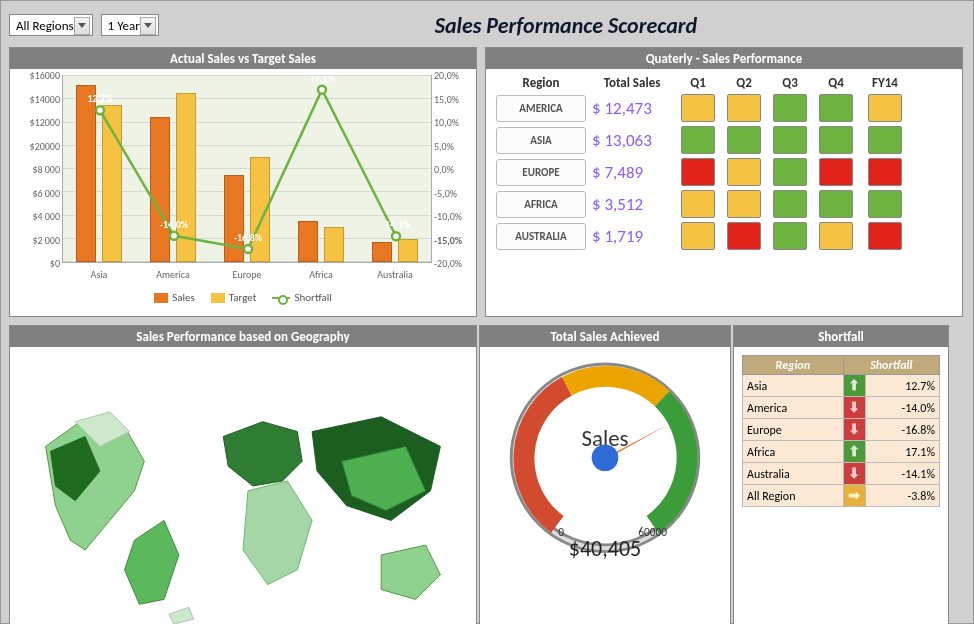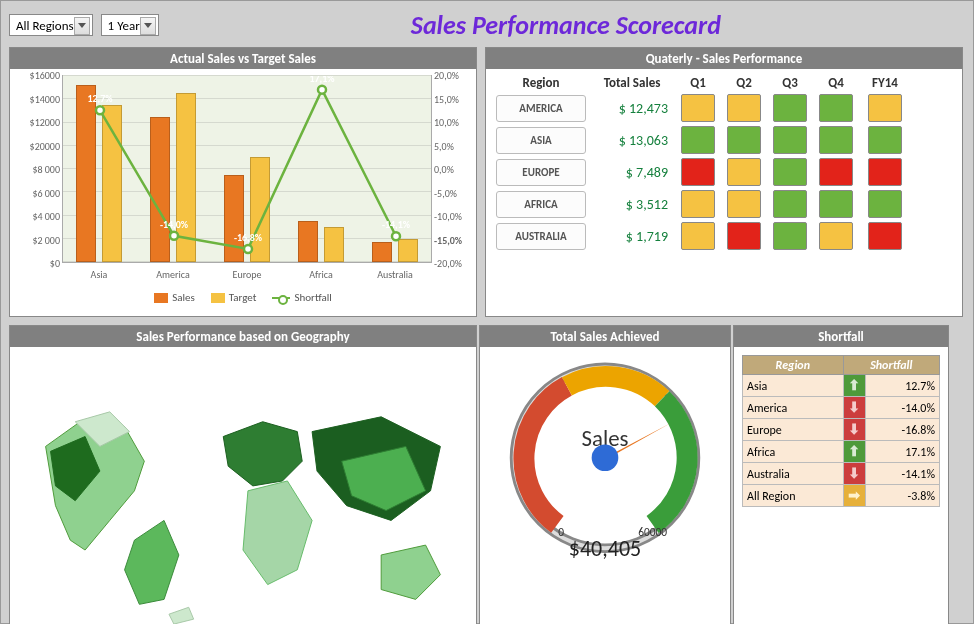--- a/index.html
+++ b/index.html
@@ -52,24 +52,24 @@
     top: 8px;
     width: 0; height: 0;
     border-left: 4px solid transparent;
     border-right: 4px solid transparent;
     border-top: 5px solid #555;
     z-index: 2;
   }
   .main-title {
     flex: 1;
     text-align: center;
-    font-size: 26px;
+    font-size: 22px;
     font-weight: bold;
     font-style: italic;
-    color: #6d28d9;
+    color: #0f172a;
   }
   .grid {
     display: grid;
     grid-template-columns: 468px 478px;
     grid-template-rows: 270px 298px;
     gap: 8px;
     margin-top: 6px;
   }
   .panel {
     background: #fff;
@@ -104,21 +104,21 @@
   .region-cell {
     border: 1px solid #bbb;
     border-radius: 3px;
     padding: 6px 4px;
     font-size: 11px;
     font-weight: bold;
     text-align: center;
     color: #555;
     background: #fcfcfc;
   }
-  .total-cell { font-size: 14px; color: #15803d; text-align: right; padding-right: 4px; }
+  .total-cell { font-size: 17px; color: #8b5cf6; padding-right: 4px; }
   .box {
     width: 34px; height: 28px;
     border: 1px solid #888;
     border-radius: 2px;
     margin: 0 auto;
   }
   .box.g { background: #6cb33f; }
   .box.y { background: #f5c242; }
   .box.r { background: #e2231a; }
   

